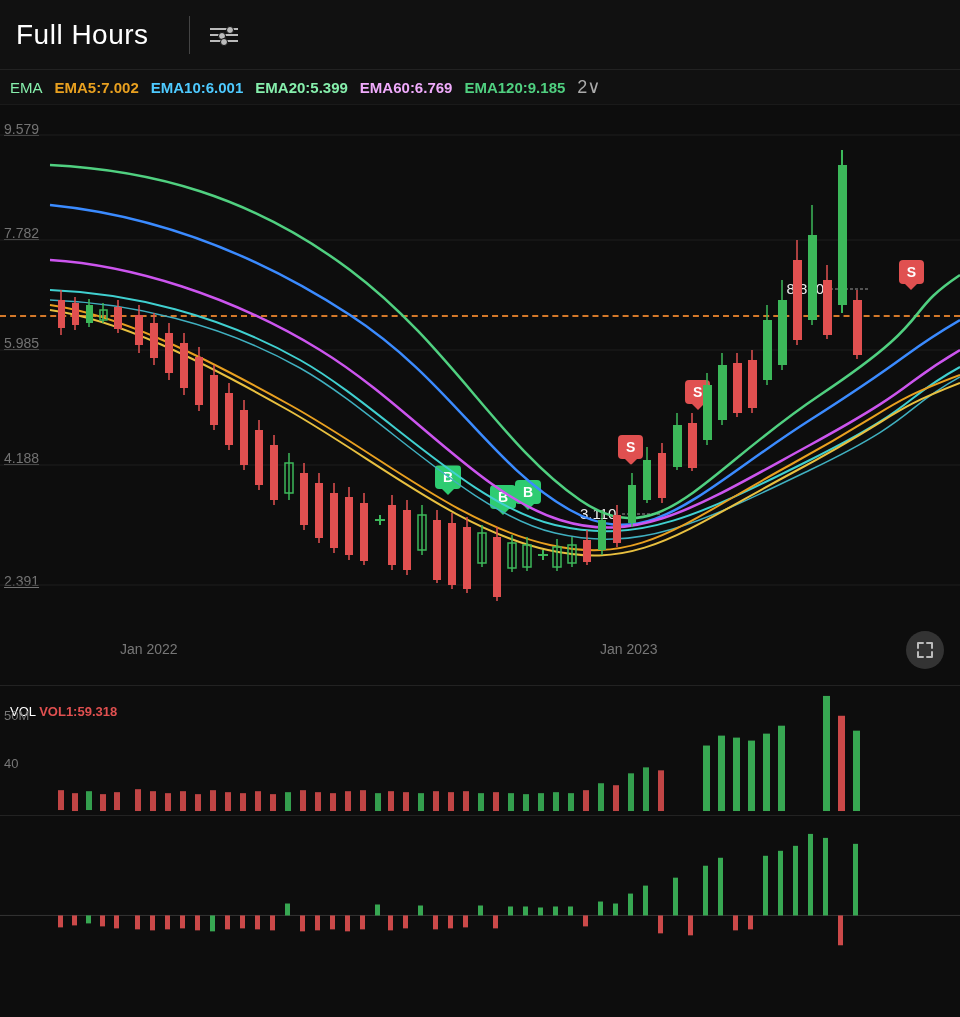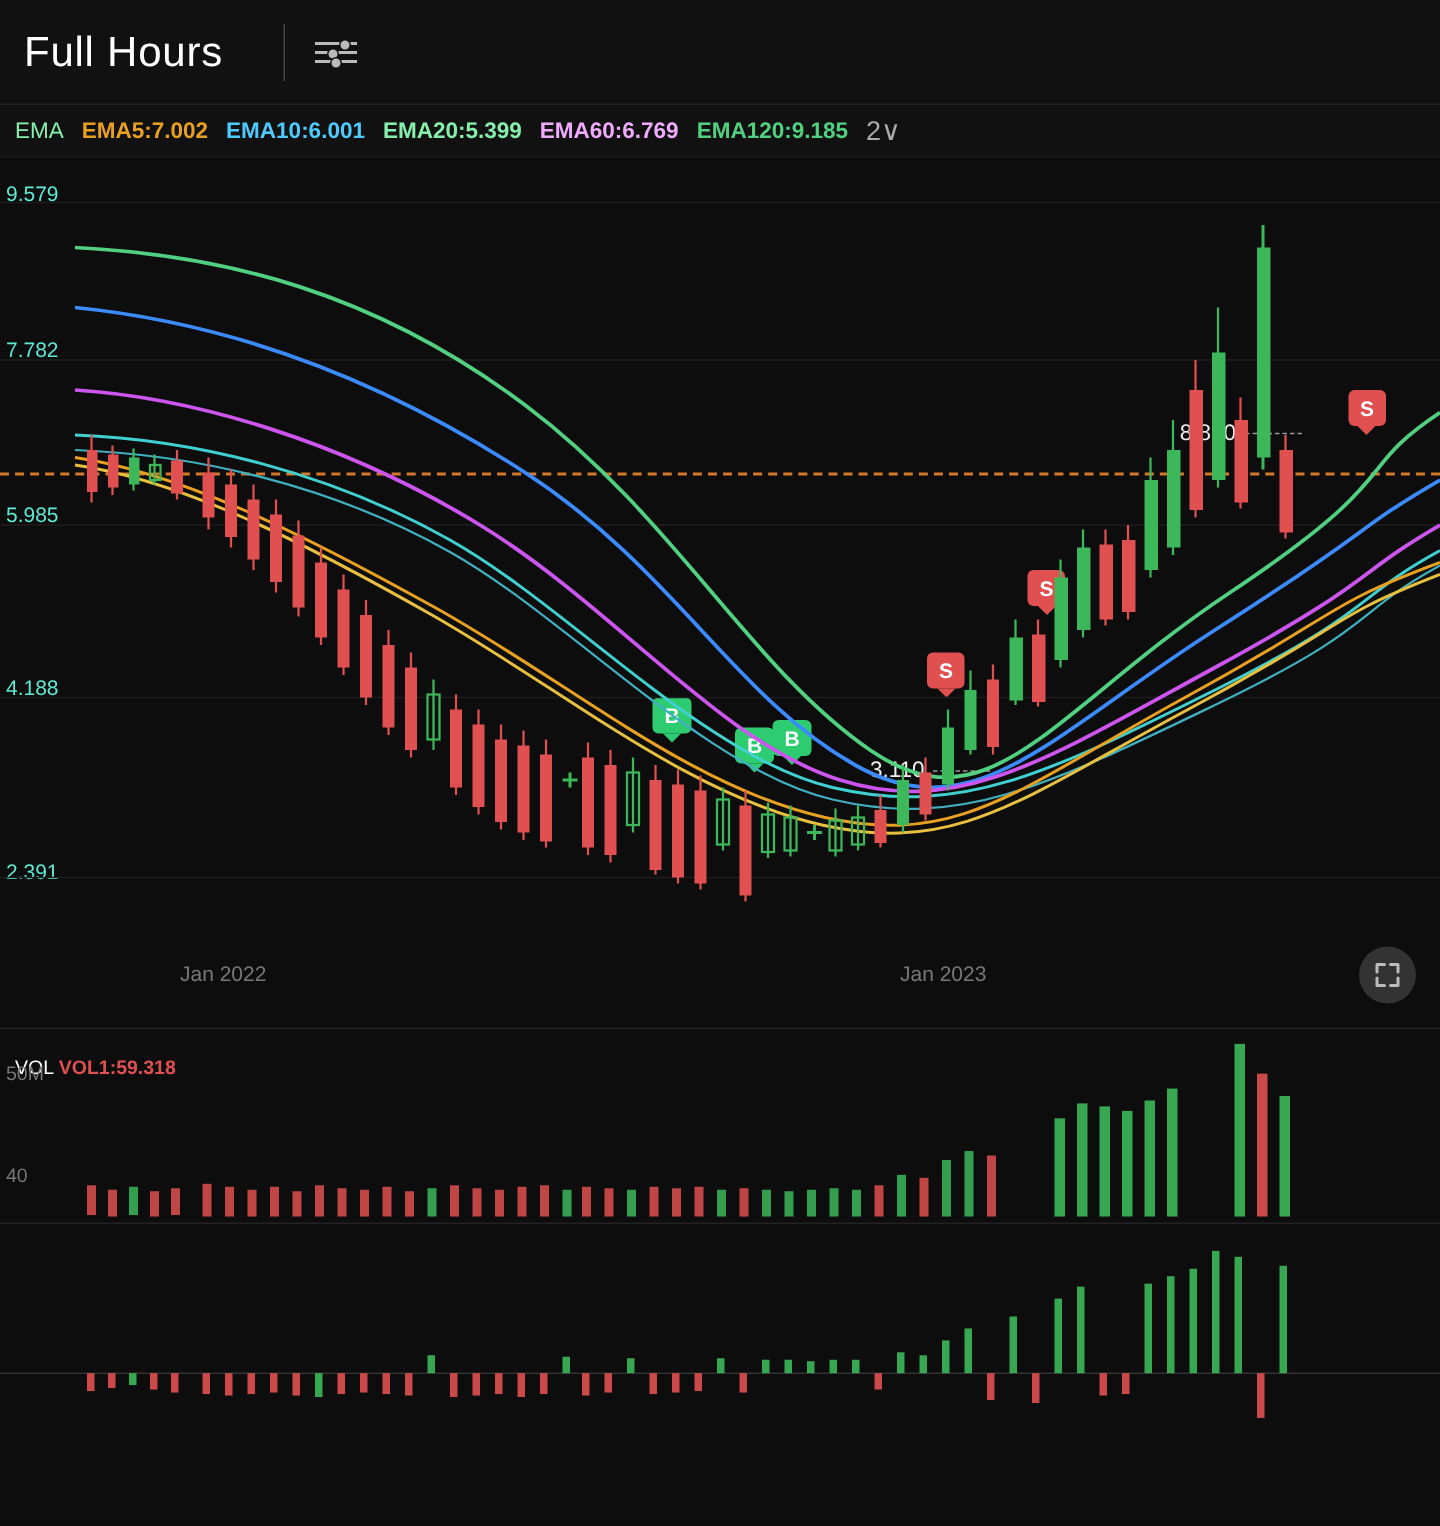--- a/index.html
+++ b/index.html
@@ -119,22 +119,23 @@
       width: 960px;
       height: 580px;
       background: #0d0d0d;
       overflow: hidden;
     }
 
     
     .price-label {
       position: absolute;
       left: 4px;
-      color: #5eead4;
+      color: #737373;
       font-size: 14px;
+      text-decoration: underline;
     }
 
     
     .dashed-line {
       position: absolute;
       width: 100%;
       border-top: 2px dashed #d4792a;
       left: 0;
     }
 
@@ -491,21 +492,21 @@
     </svg>
   </button>
 </div>
 
 <div class="vol-section">
   <div class="vol-header">
     <span class="vol-label">VOL </span>
     <span class="vol-value">VOL1:59.318</span>
   </div>
   <span class="vol-y-label" style="top: 22px;">50M</span>
-  <span class="vol-y-label" style="top: 70px; margin-top: 20px;">40</span>
+  <span class="vol-y-label" style="top: 70px;">40</span>
   <svg style="position:absolute; top:0; left:0; width:100%; height:100%;" viewBox="0 0 960 130" preserveAspectRatio="none">
 
     <rect x="58" y="105" width="6" height="20" fill="#e05050" opacity="0.85"></rect>
     <rect x="72" y="108" width="6" height="18" fill="#e05050" opacity="0.85"></rect>
     <rect x="86" y="106" width="6" height="19" fill="#3cb85a" opacity="0.85"></rect>
     <rect x="100" y="109" width="6" height="17" fill="#e05050" opacity="0.85"></rect>
     <rect x="114" y="107" width="6" height="18" fill="#e05050" opacity="0.85"></rect>
     <rect x="135" y="104" width="6" height="22" fill="#e05050" opacity="0.85"></rect>
     <rect x="150" y="106" width="6" height="20" fill="#e05050" opacity="0.85"></rect>
     <rect x="165" y="108" width="6" height="18" fill="#e05050" opacity="0.85"></rect>

